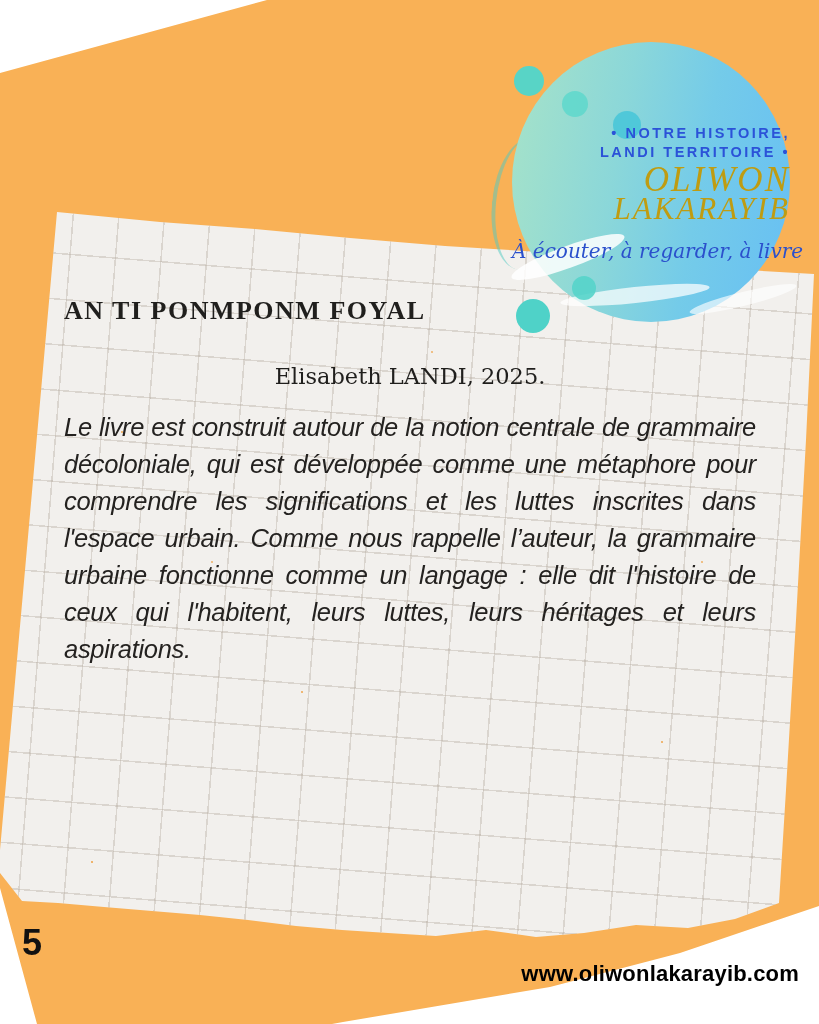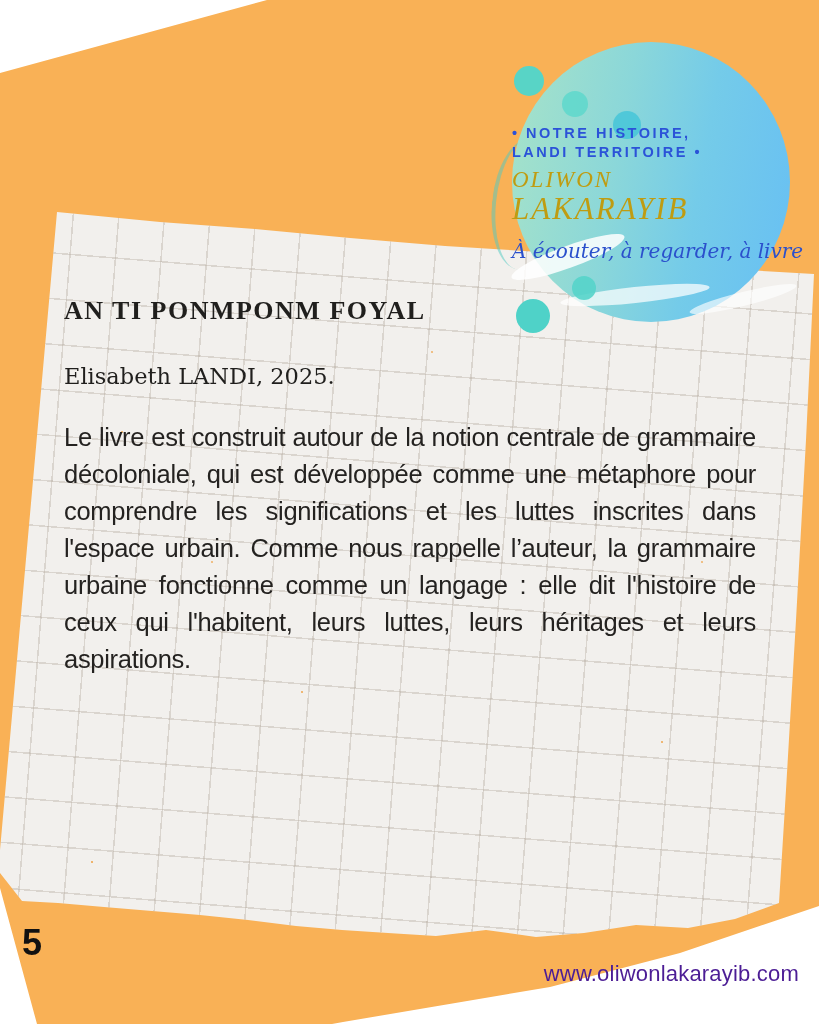--- a/index.html
+++ b/index.html
@@ -36,23 +36,23 @@
       436px 936px,388px 933px,342px 930px,296px 926px,248px 920px,200px 915px,
       152px 911px,104px 907px,58px 903px,22px 901px,0px 873px,0px 850px);
   }
   
   .paper-content{position:absolute;left:64px;top:296px;width:692px;color:#201f1d;}
   .article-title{
     font-family:Liberation Serif, serif;font-weight:bold;font-size:26px;
     letter-spacing:1.5px;margin:0;
   }
   .article-author{
-    font-family:"DejaVu Serif",serif;font-size:22.5px;margin:37px 0 0 0;
+    font-family:"DejaVu Serif",serif;font-size:22.5px;margin:37px 0 0 0;text-align:center;
   }
-  .article-body{margin-top:30px;}
+  .article-body{margin-top:20px;font-style:italic;}
   .article-body p{
     margin:0;font-size:25.5px;line-height:37px;text-align:justify;
     letter-spacing:-0.3px;color:#242220;
   }
   
   .logo{position:absolute;left:0;top:0;}
   .logo-circle{
     position:absolute;left:512px;top:42px;width:278px;height:280px;border-radius:50%;
     background:linear-gradient(100deg,#a7e3c8 0%,#8bd7d9 38%,#74cbe9 65%,#69c1f2 95%);
   }
@@ -64,41 +64,41 @@
   .dot{position:absolute;border-radius:50%;}
   .dot-a{left:514px;top:66px;width:30px;height:30px;background:#58d4c6;}
   .dot-b{left:562px;top:91px;width:26px;height:26px;background:#62d8cc;opacity:.92;}
   .dot-c{left:613px;top:111px;width:28px;height:28px;background:#45c6d8;opacity:.85;}
   .dot-d{left:516px;top:299px;width:34px;height:34px;background:#4fd2c8;}
   .dot-e{left:572px;top:276px;width:24px;height:24px;background:#55d4ca;opacity:.9;}
   .streak{position:absolute;border-radius:50%;background:rgba(255,255,255,.85);}
   .streak-1{left:508px;top:246px;width:120px;height:22px;transform:rotate(-20deg);}
   .streak-2{left:560px;top:287px;width:150px;height:16px;transform:rotate(-6deg);opacity:.85;}
   .streak-3{left:688px;top:292px;width:110px;height:14px;transform:rotate(-14deg);opacity:.75;}
-  .logo-text{position:absolute;left:512px;top:124px;width:278px;text-align:left;}
+  .logo-text{position:absolute;left:512px;top:124px;width:278px;text-align:right;}
   .tagline{
     font-size:14.5px;font-weight:bold;letter-spacing:2.5px;color:#2b52d8;
     line-height:19px;white-space:nowrap;
   }
   .brand{
     font-family:"Liberation Serif",serif;font-style:italic;color:#bf9c11;
     letter-spacing:2px;white-space:nowrap;
   }
-  .brand-1{font-size:23px;line-height:30px;margin-top:3px;}
+  .brand-1{font-size:35px;line-height:30px;margin-top:3px;}
   .brand-2{font-size:31px;line-height:28px;}
   .logo-subtitle{
     font-family:"DejaVu Serif",serif;font-style:italic;font-size:20px;
     color:#2b50cc;margin-top:16px;white-space:nowrap;
   }
   
   .page-number{
     position:absolute;left:22px;top:922px;font-size:36px;font-weight:bold;color:#111;
   }
   .website{
-    position:absolute;right:20px;top:961px;font-size:22px;font-weight:normal;color:#4c1d95;
+    position:absolute;right:20px;top:961px;font-size:22px;font-weight:bold;color:#000000;
     letter-spacing:.2px;
   }
 </style>
 </head>
 <body>
 
 <div class="canvas">
 
   <div class="orange-bg"></div>
 

